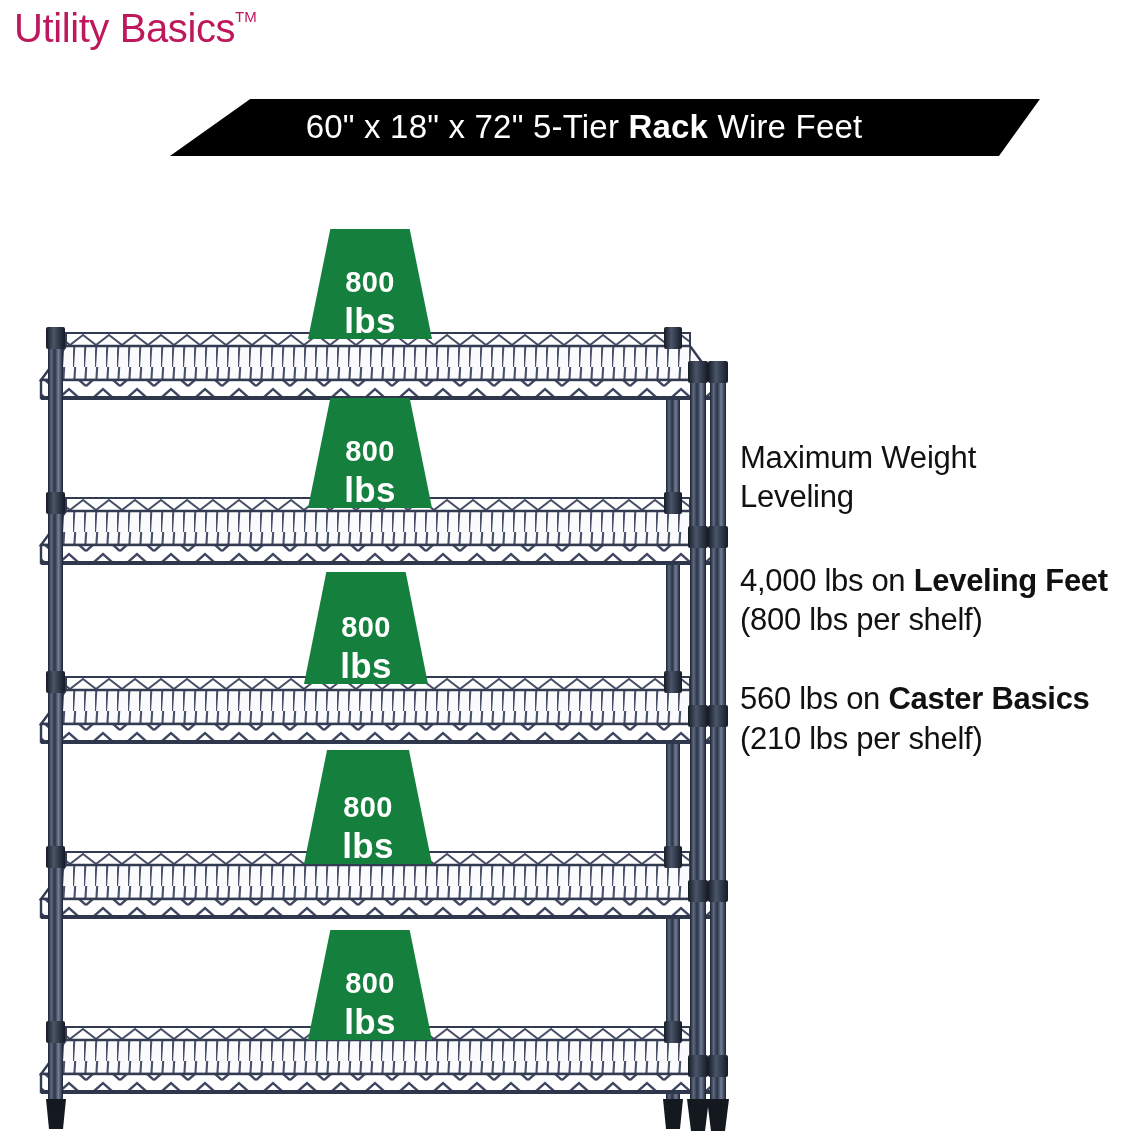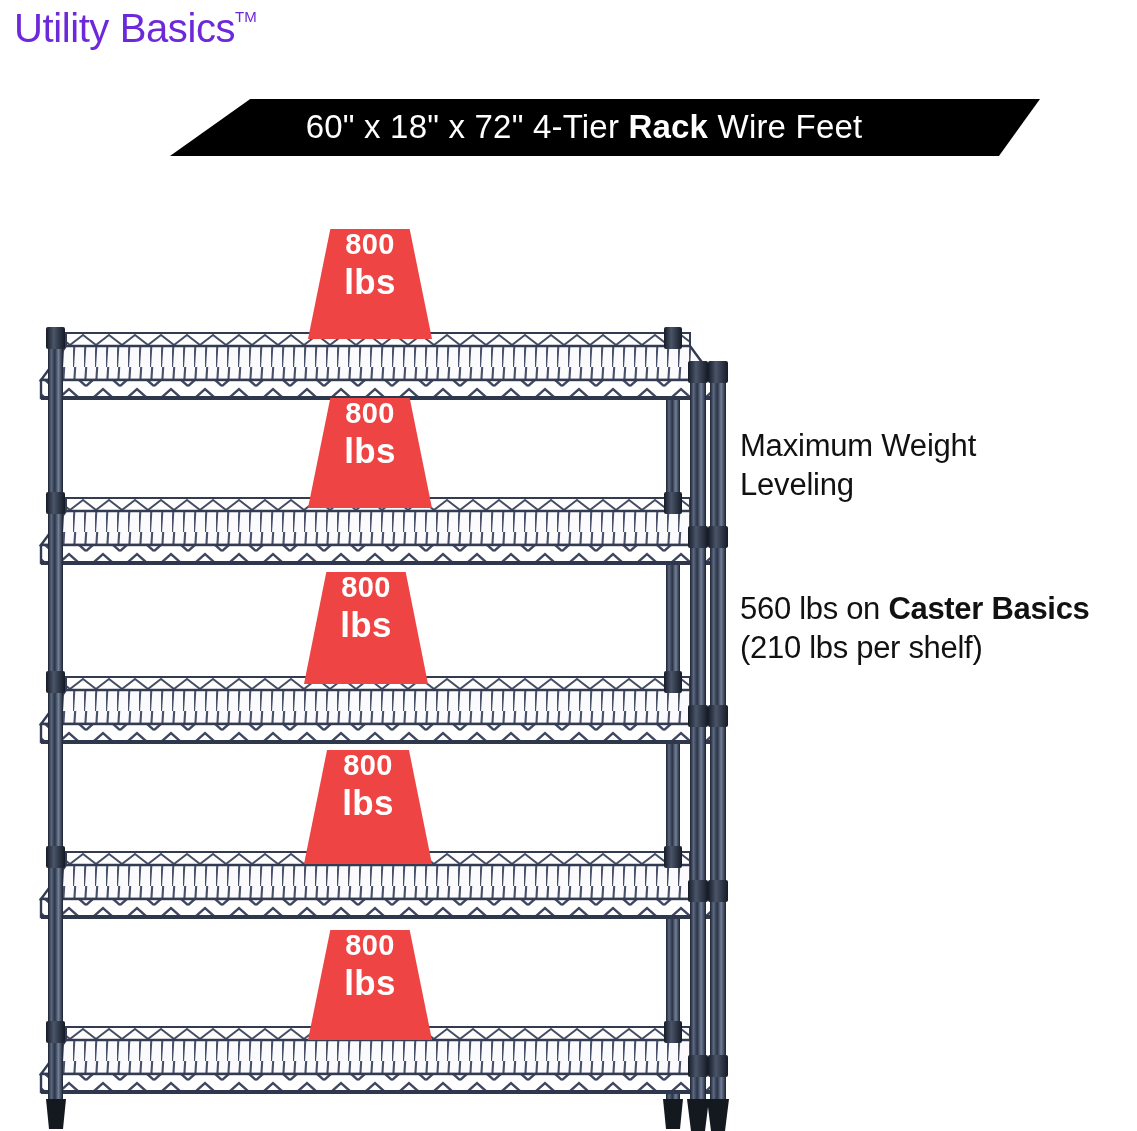--- a/index.html
+++ b/index.html
@@ -15,21 +15,21 @@
     background: #ffffff;
   }
 
   
   #brand {
     position: absolute;
     left: 14px; top: 6px;
     font-size: 40px;
     font-weight: 400;
     letter-spacing: -0.4px;
-    color: #6d28d9;
+    color: #be185d;
     white-space: nowrap;
   }
   #brand .tm {
     font-size: 15px;
     vertical-align: top;
     position: relative;
     top: 2px;
     letter-spacing: 0;
   }
 
@@ -59,36 +59,36 @@
     position: absolute;
     left: 18px; top: 215px;
     width: 720px; height: 916px;
   }
   #rack svg { display: block; width: 720px; height: 916px; }
 
   
   .badge {
     position: absolute;
     color: #ffffff;
-    background: #ef4444;
+    background: #15803d;
     display: flex;
     flex-direction: column;
     align-items: center;
-    justify-content: flex-start;
+    justify-content: flex-end;
     line-height: 1.04;
     font-weight: 700;
     letter-spacing: 0.3px;
   }
   .badge .num { font-size: 29px; }
   .badge .unit { font-size: 35px; margin-top: 5px; }
 
   
   #info {
     position: absolute;
-    left: 740px; top: 426px;
+    left: 740px; top: 438px;
     width: 397px;
     color: #111111;
   }
   #info .heading {
     font-size: 31px;
     font-weight: 400;
     line-height: 1.27;
     letter-spacing: -0.2px;
   }
   #info .para {
@@ -106,21 +106,21 @@
 
 <div id="page">
 
   <div id="brand">
     <span>Utility Basics</span><span class="tm">TM</span>
   </div>
 
   <div id="banner">
     <div id="banner-text">
       <span>60" x 18" x 72"</span>
-      <span>4-Tier</span>
+      <span>5-Tier</span>
       <b>Rack</b>
       <span>Wire Feet</span>
     </div>
   </div>
 
   <div id="rack">
     <svg viewBox="0 0 720 916" xmlns="http://www.w3.org/2000/svg" aria-hidden="true">
       <defs>
         <linearGradient id="postg" x1="0" y1="0" x2="1" y2="0">
           <stop offset="0%" stop-color="#1c2230"></stop>
@@ -254,19 +254,20 @@
   </div>
 
   <div id="info">
     <div class="heading">
       <div>Maximum Weight</div>
       <div>Leveling</div>
     </div>
 
     <div class="gap-a"></div>
 
+    <div class="para"><span>4,000 lbs on </span><b>Leveling Feet</b><span> (800 lbs per shelf)</span></div>
 
     <div class="gap-b"></div>
 
     <div class="para"><span>560 lbs on </span><b>Caster Basics</b><span> (210 lbs per shelf)</span></div>
   </div>
 
 </div>
 
 </body></html>

